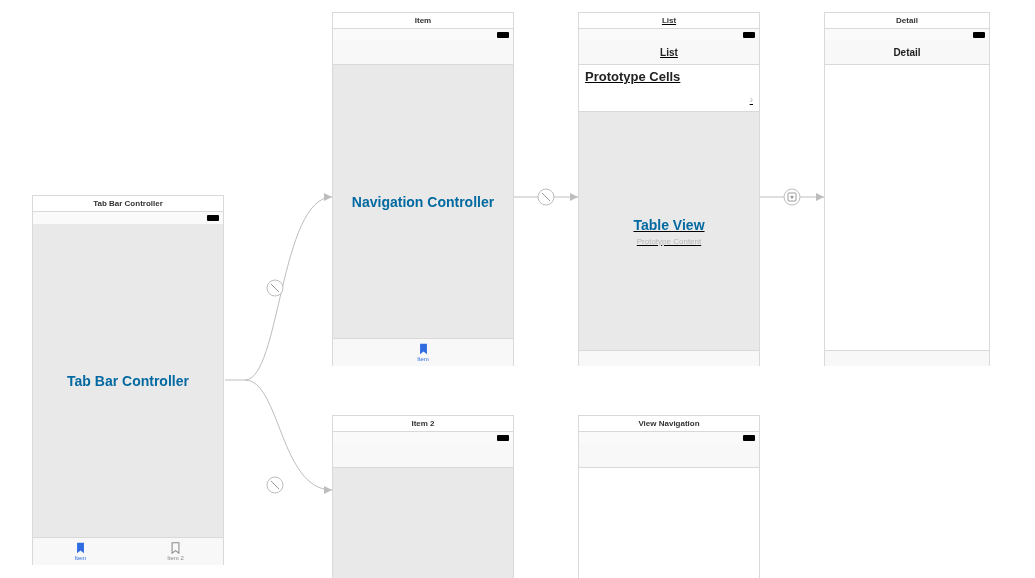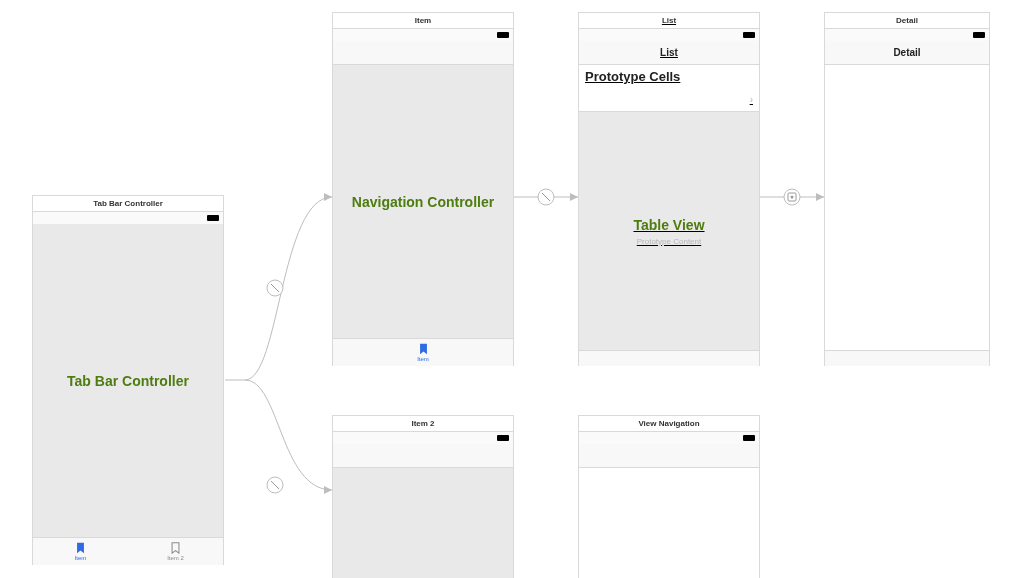--- a/index.html
+++ b/index.html
@@ -53,21 +53,21 @@
   background: #e9e9e9;
   flex: 1;
   display: flex;
   flex-direction: column;
   align-items: center;
   justify-content: center;
 }
 .placeholder-title {
   font-size: 14px;
   font-weight: 600;
-  color: #4d7c0f;
+  color: #0369a1;
 }
 .placeholder-sub {
   font-size: 8px;
   color: #b5b5b5;
   margin-top: 4px;
   text-align: right;
 }
 .tab-bar {
   height: 28px;
   border-top: 1px solid #d9d9d9;

